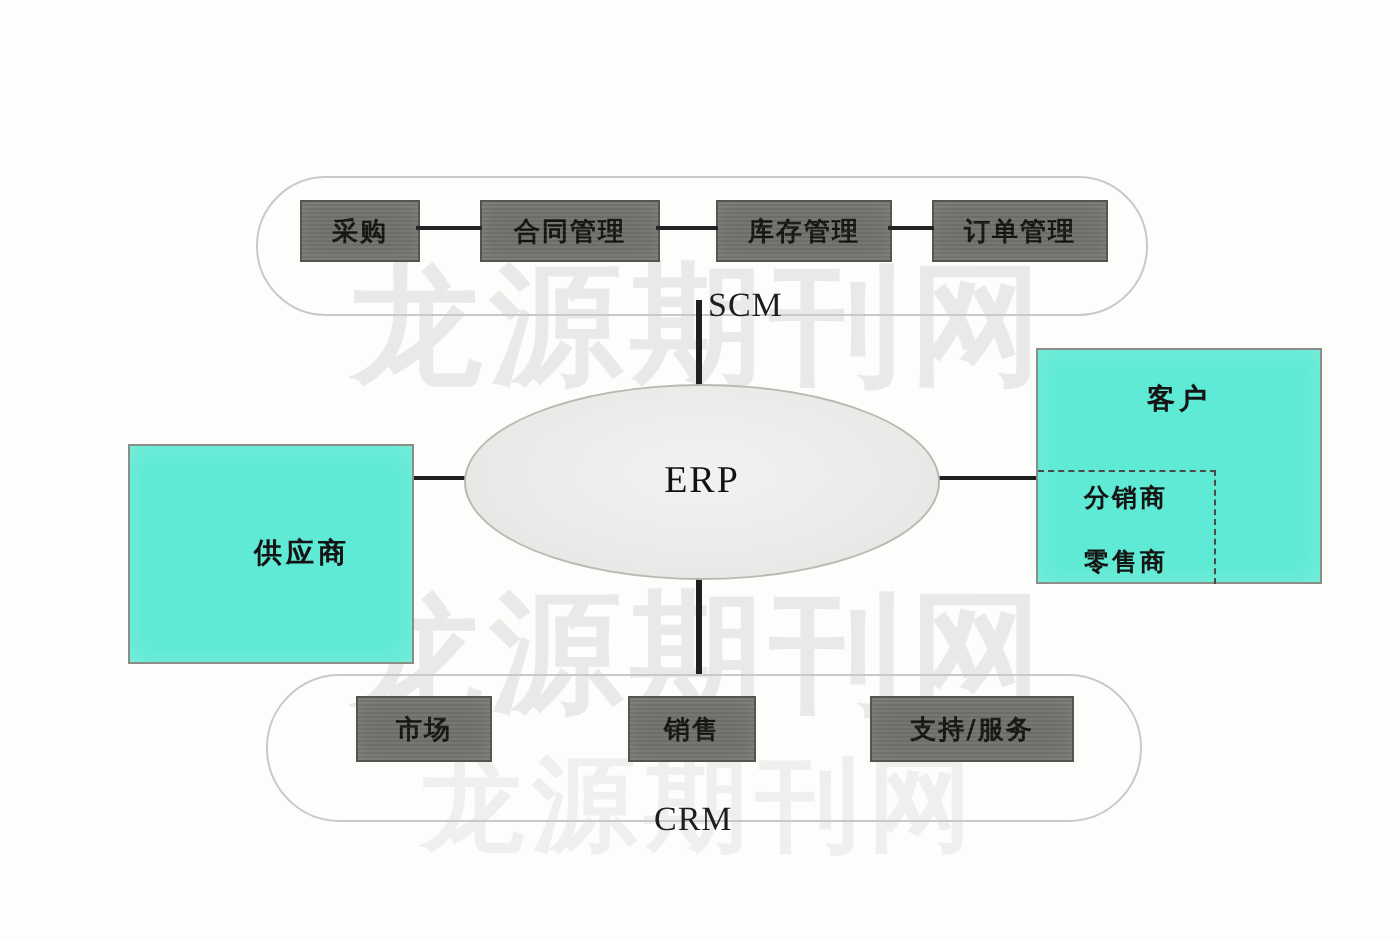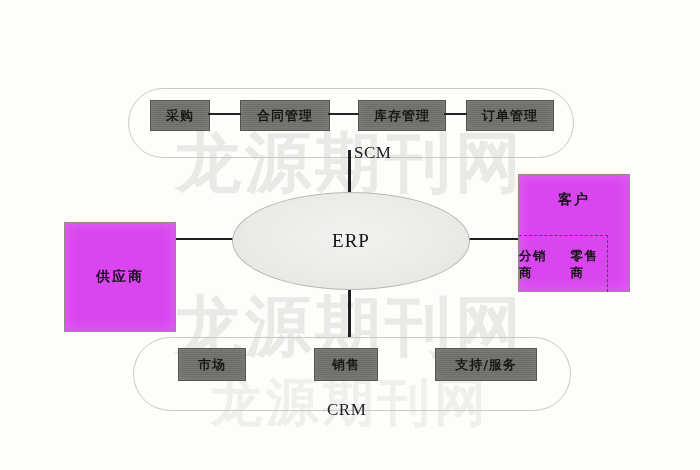--- a/index.html
+++ b/index.html
@@ -89,23 +89,24 @@
   #box-inventory    { left: 358px; top: 100px; width: 86px;  height: 29px; }
   #box-order        { left: 466px; top: 100px; width: 86px;  height: 29px; }
 
   #box-market       { left: 178px; top: 348px; width: 66px;  height: 31px; }
   #box-sales        { left: 314px; top: 348px; width: 62px;  height: 31px; }
   #box-support      { left: 435px; top: 348px; width: 100px; height: 31px; }
 
   
   .entity-box {
     position: absolute;
-    background: #d946ef;
+    background: #5eead4;
     border: 1px solid #8d8d88;
     box-shadow: inset 0 0 14px rgba(255,255,255,0.18);
+    padding-left: 31px;
   }
   #supplier-box {
     left: 64px; top: 178px; width: 110px; height: 108px;
     display: flex; align-items: center; justify-content: center; margin-top: 44px;
   }
   #supplier-label, #customer-label, .sub-label {
     color: #141414;
     font-size: 14px;
     font-weight: bold;
     font-family: "DejaVu Sans", "Liberation Sans", sans-serif;
@@ -121,21 +122,21 @@
   }
   #customer-sub {
     position: absolute;
     left: 0px;
     top: 60px;
     width: 88px;
     height: 54px;
     border-right: 1.4px dashed #4a4a46;
     border-top: 1.4px dashed #4a4a46;
     display: flex;
-    flex-direction: row;
+    flex-direction: column;
     align-items: center;
     justify-content: center;
     gap: 15px;
     padding-top: 2px;
   }
   .sub-label { font-size: 12.5px; letter-spacing: 1.5px; }
 
   
   #erp-ellipse {
     position: absolute;

